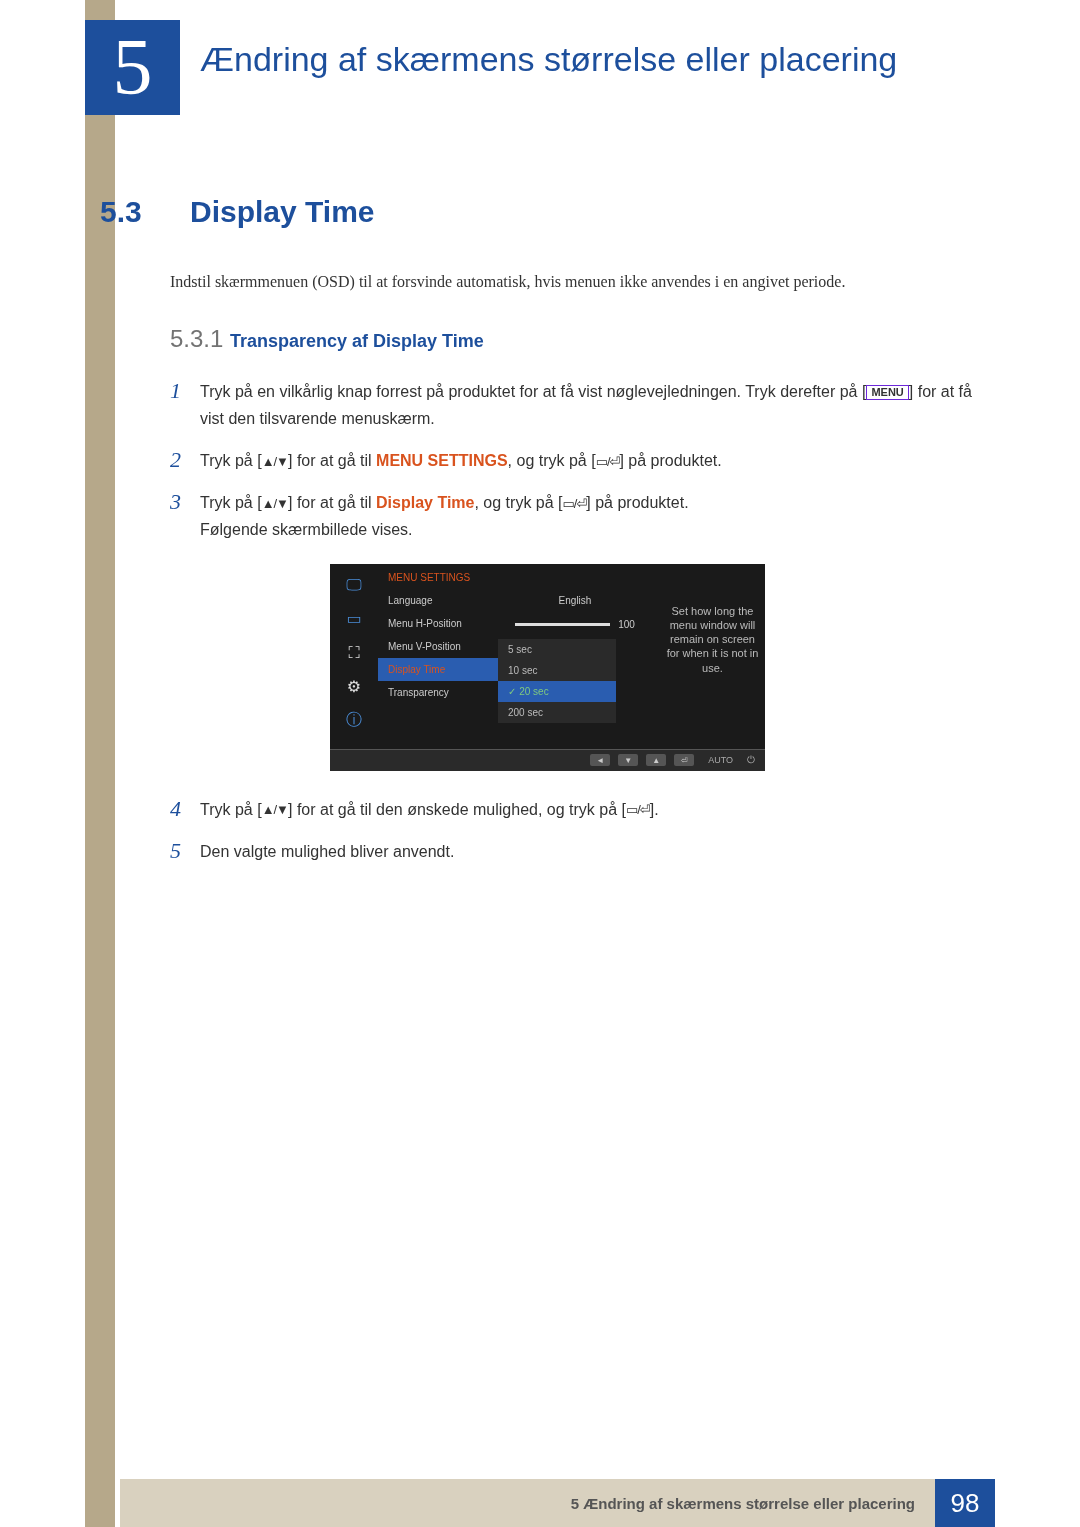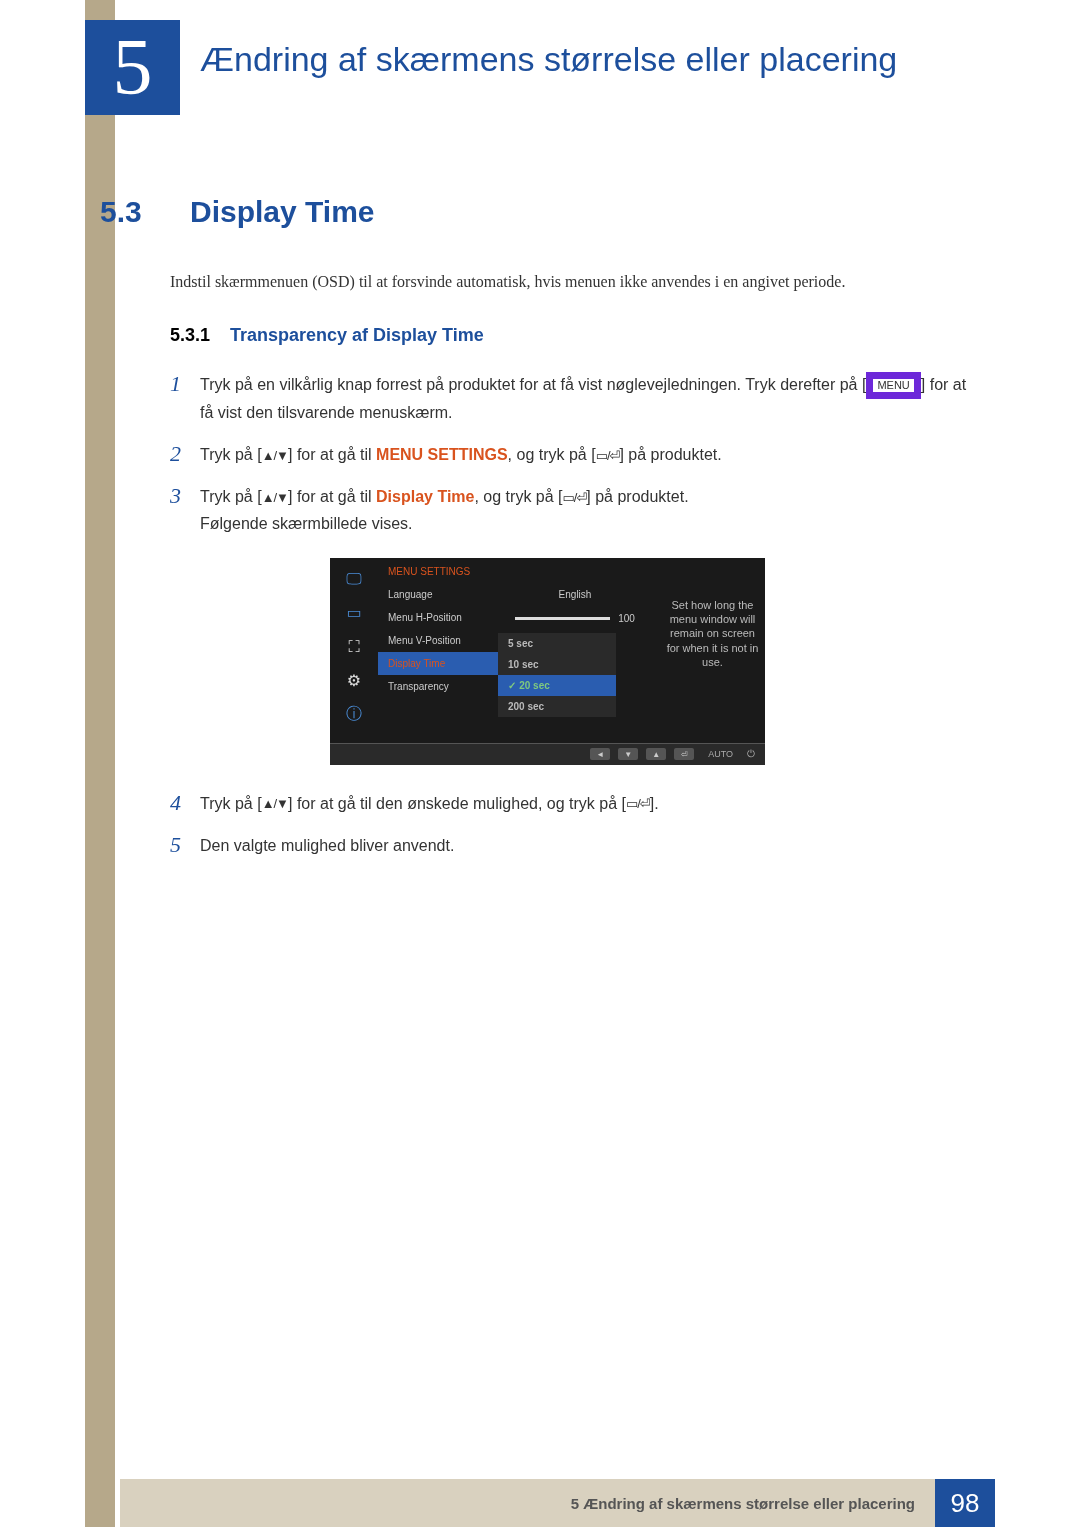--- a/index.html
+++ b/index.html
@@ -75,23 +75,23 @@
 }
 .body-text .bold { font-weight: bold; }
 .subsection-row {
   display: flex;
   align-items: baseline;
   margin-top: 30px;
   margin-bottom: 25px;
   margin-left: 70px;
 }
 .subsection-number {
-  color: #000000;
-  font-size: 18px;
-  font-weight: bold;
+  color: #737373;
+  font-size: 24px;
+  font-weight: normal;
   width: 60px;
   flex-shrink: 0;
 }
 .subsection-title {
   color: #1d4f9c;
   font-size: 18px;
   font-weight: bold;
 }
 .step {
   display: flex;
@@ -108,23 +108,23 @@
 }
 .step-text {
   font-size: 16px;
   color: #333;
   line-height: 1.7;
   flex: 1;
 }
 .step-text .orange { color: #d9531e; font-weight: bold; }
 .menu-box {
   display: inline-block;
-  border: 7px solid #6d28d9;
+  border: 1px solid #6d28d9;
   font-size: 11px;
-  font-weight: normal;
+  font-weight: bold;
   padding: 1px 4px;
   line-height: 1;
   vertical-align: middle;
 }
 .icon-updown, .icon-srcenter {
   display: inline-block;
   vertical-align: middle;
   font-size: 13px;
   letter-spacing: -1px;
 }
@@ -208,21 +208,20 @@
 }
 .osd-dropdown {
   width: 118px;
   background: #2a2a2a;
   margin-top: 2px;
 }
 .osd-dd-item {
   color: #bbb;
   font-size: 10px;
   padding: 5px 10px;
-  font-weight: bold;
 }
 .osd-dd-item.sel {
   background: #2a5db0;
   color: #7fc97f;
 }
 .osd-dd-item.sel::before {
   content: "✓ ";
 }
 .osd-right {
   width: 105px;

